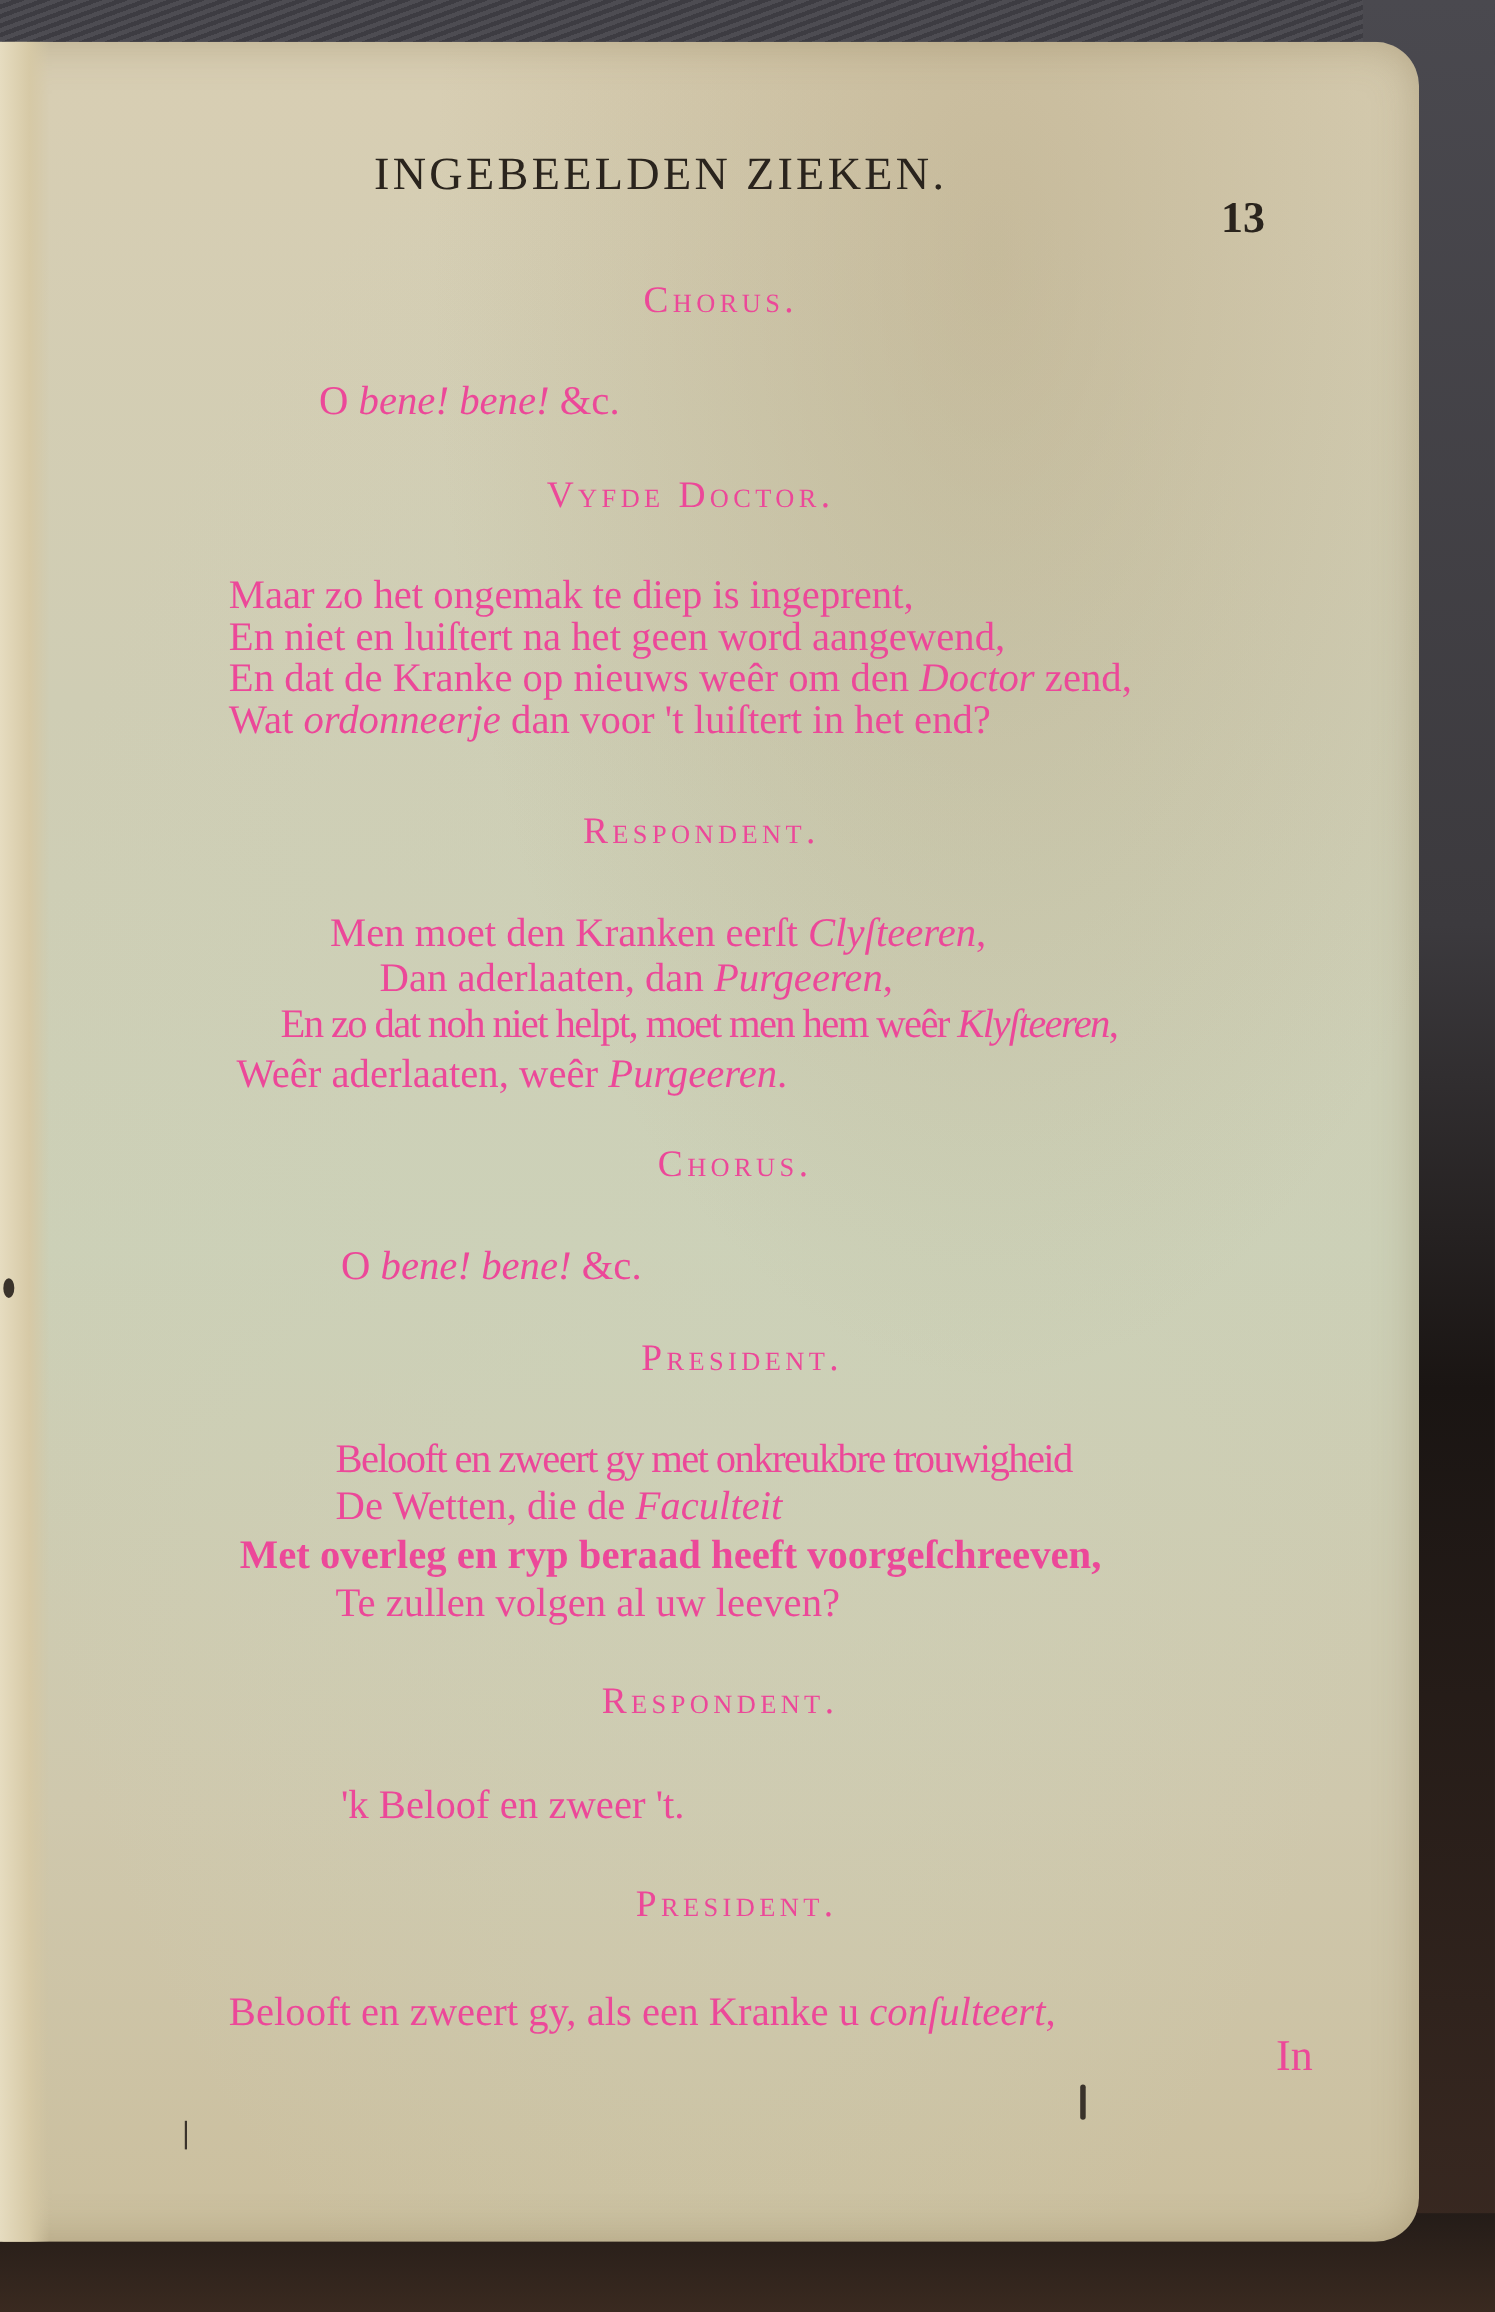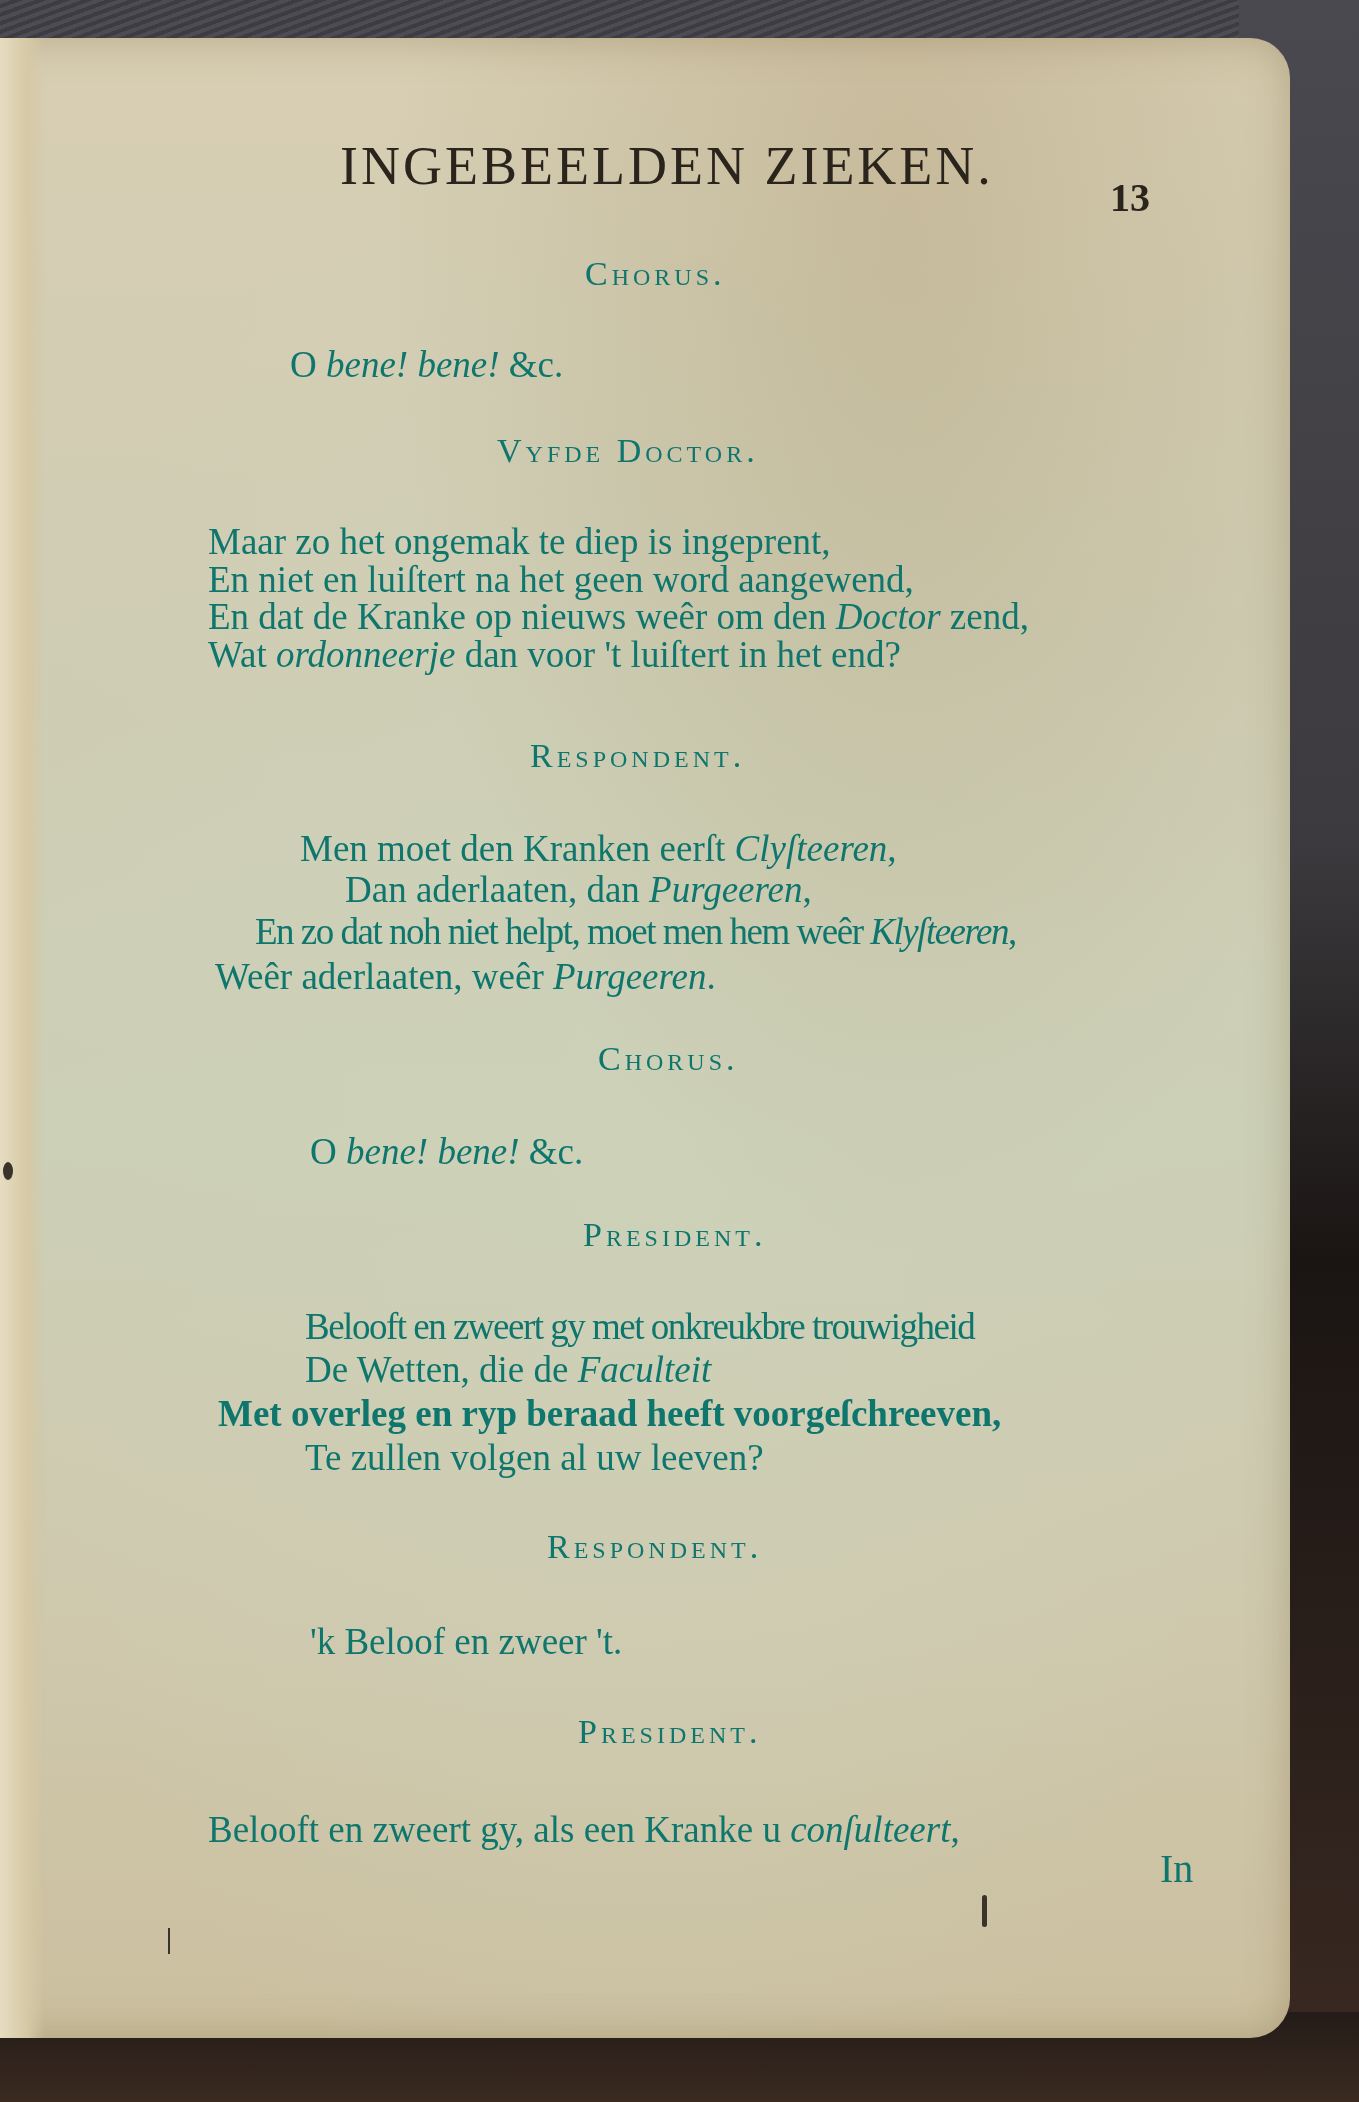--- a/index.html
+++ b/index.html
@@ -26,23 +26,23 @@
       radial-gradient(ellipse at 70% 10%, rgba(170,150,110,0.35), rgba(0,0,0,0) 40%),
       radial-gradient(ellipse at 50% 55%, rgba(205,210,185,0.6), rgba(0,0,0,0) 70%),
       linear-gradient(180deg, #d8ceb3 0%, #cfcdb4 30%, #ccd0b7 55%, #cfc8ad 80%, #cbbf9e 100%);
     border-radius: 6px 40px 40px 4px;
     box-shadow: inset 0 0 40px rgba(120,100,60,0.35);
   }
   .page-gutter {
     position:absolute; left:0; top:0; width:45px; height:100%;
     background: linear-gradient(90deg, #e6dcc0 0%, #d6c9a6 60%, rgba(0,0,0,0) 100%);
   }
-  .txt { position:absolute; color:#0f766e; white-space:nowrap; }
+  .txt { position:absolute; color:#ec4899; white-space:nowrap; }
   .running-head {
-    left:340px; top:135px; font-size:54px; letter-spacing:3px; color:#2a241d;
+    left:340px; top:135px; font-size:42px; letter-spacing:3px; color:#2a241d;
   }
   .page-number { left:1110px; top:130px; font-size:40px; font-weight:bold; color:#2a241d;margin-top:44px; }
   .speaker {
     font-size:34px; font-variant: small-caps; letter-spacing:4px; font-weight:normal;
   }
   .verse { font-size:37px; }
   .verse i { font-style: italic; }
   .catchword { font-size:40px; }
   .mark { position:absolute; background:#3a332b; }
 </style>

